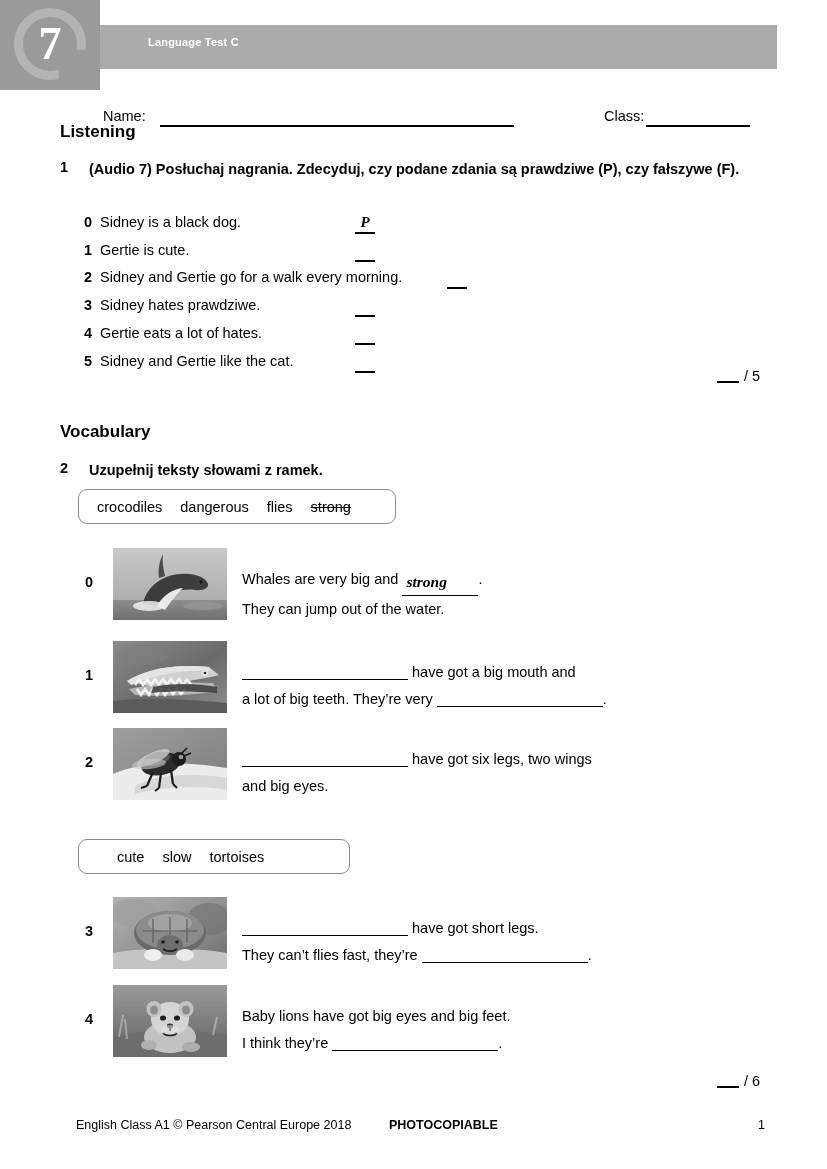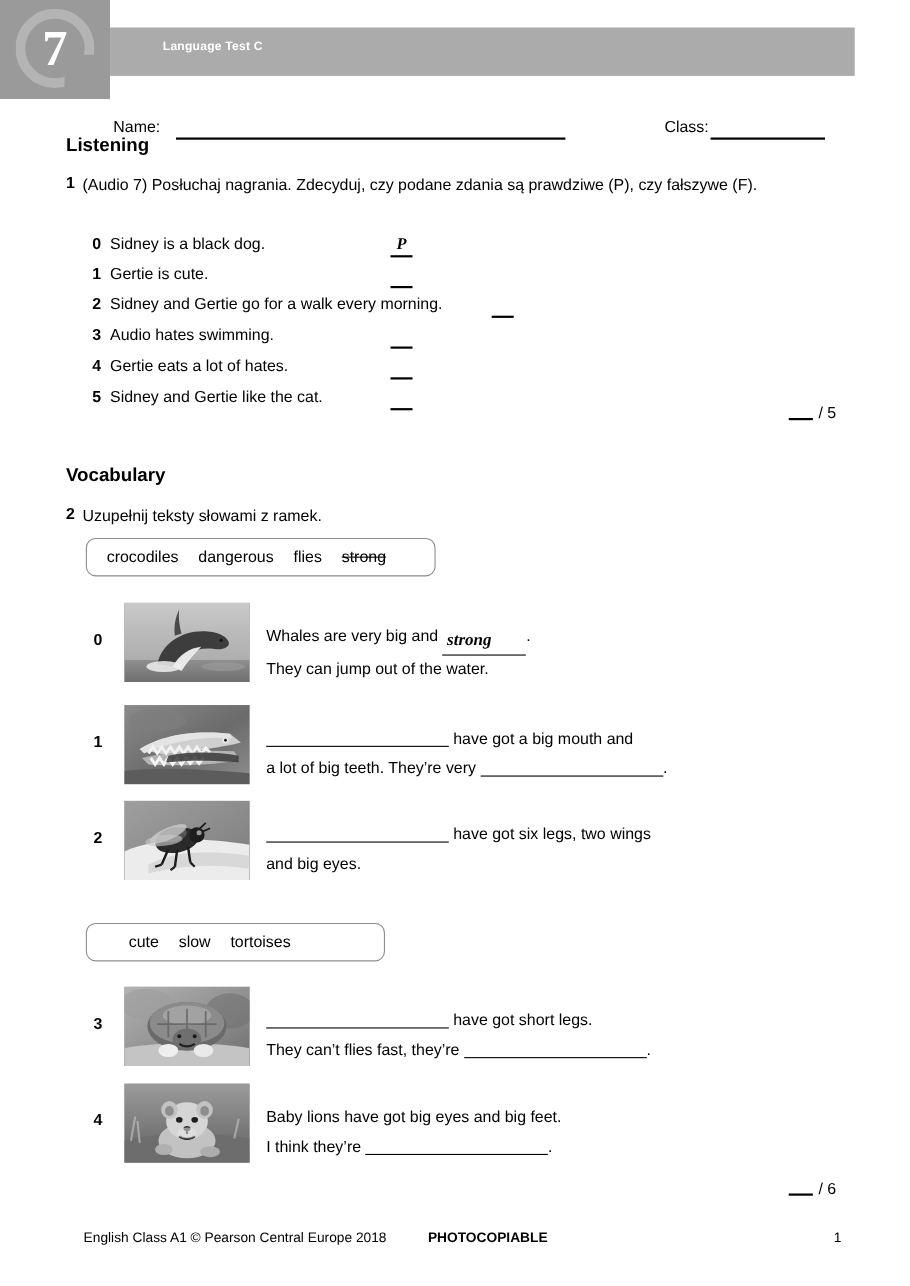--- a/index.html
+++ b/index.html
@@ -108,22 +108,22 @@
     position: absolute;
     font-size: 14.5px;
   }
   .task-num {
     position: absolute;
     left: 0; top: 0;
     font-weight: bold;
   }
   .task-instruction {
     position: absolute;
-    left: 15px; top: 0;
-    font-weight: normal;
+    left: 29px; top: 0;
+    font-weight: bold;
     width: 690px;
     line-height: 20px;
   }
 
   
   .stmt {
     position: absolute;
     font-size: 14.5px;
     height: 24px;
   }
@@ -300,21 +300,21 @@
   <span class="idx">2</span>
   <span class="txt">Sidney and Gertie go for a walk every morning.</span>
   <span class="ansbox" style="left:366px;">
     <span class="given"></span>
     <span class="rule"></span>
   </span>
 </div>
 
 <div class="stmt" style="left:78px; top:297px;">
   <span class="idx">3</span>
-  <span class="txt">Audio hates swimming.</span>
+  <span class="txt">Sidney hates prawdziwe.</span>
   <span class="ansbox" style="left:274px;">
     <span class="given"></span>
     <span class="rule"></span>
   </span>
 </div>
 
 <div class="stmt" style="left:78px; top:325px;">
   <span class="idx">4</span>
   <span class="txt">Gertie eats a lot of hates.</span>
   <span class="ansbox" style="left:274px;">

